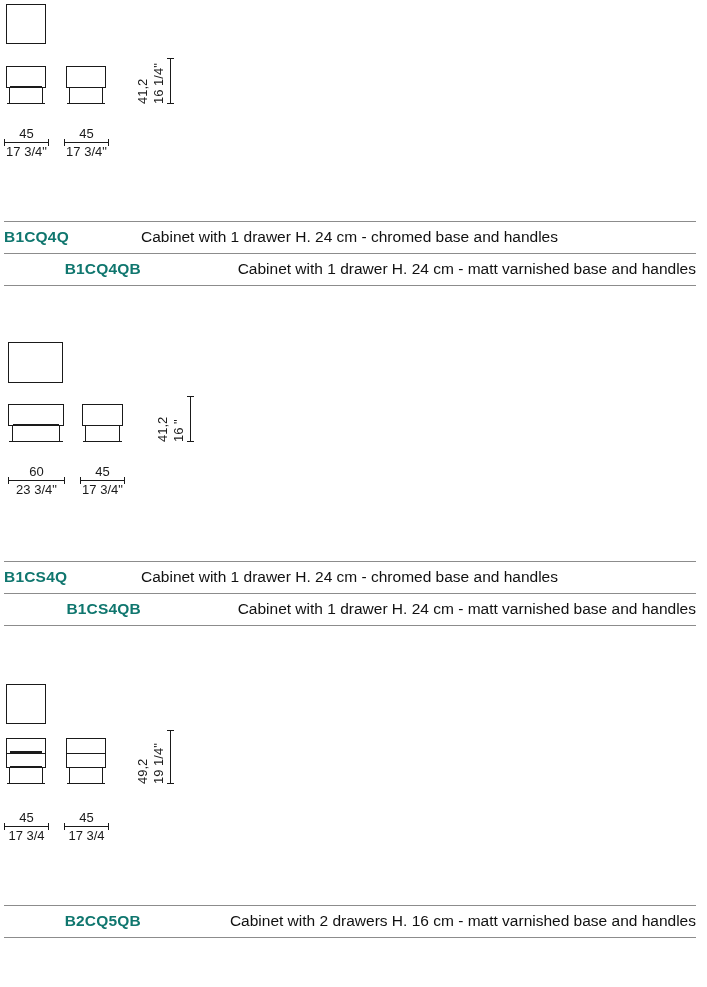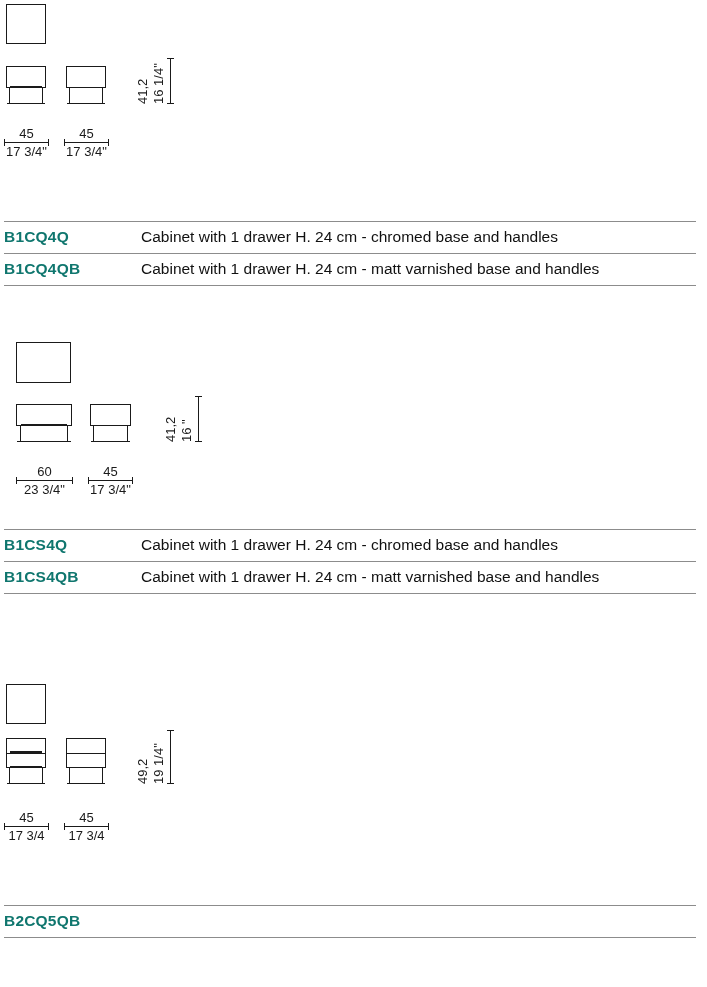--- a/index.html
+++ b/index.html
@@ -161,20 +161,21 @@
     width: 692px;
   }
   .spec-row {
     display: flex;
     align-items: flex-start;
     border-top: 1px solid #8c8c8c;
     padding: 5px 0 6px 0;
   }
   .spec-row.last {
     border-bottom: 1px solid #8c8c8c;
+    text-align: right;
   }
   .spec-code {
     width: 137px;
     flex: 0 0 137px;
     font-size: 15.5px;
     font-weight: bold;
     line-height: 20px;
     letter-spacing: 0.2px;
     color: #0f766e;
   }
@@ -241,21 +242,21 @@
       </div>
       <div class="spec-row last">
         <div class="spec-code">B1CQ4QB</div>
         <div class="spec-desc">Cabinet with 1 drawer H. 24 cm - matt varnished base and handles</div>
       </div>
     </div>
   </div>
 
   <div class="product-block">
 
-    <div class="drawings" style="position:absolute; left:12px; top:338px; width:601px; height:180px;">
+    <div class="drawings" style="position:absolute; left:4px; top:338px; width:601px; height:180px;">
 
       <div class="plan-view" style="left:4px; top:4px; width:55px; height:41px;">
         <span class="plan-notch"></span>
       </div>
 
       <div class="elev" style="left:4px; top:66px; width:56px; height:38px;">
         <div class="body" style="width:56px; height:22px;"></div>
         <div class="handle" style="left:5px; top:20px; width:46px;"></div>
         <div class="leg" style="left:4px; top:22px; height:16px;"></div>
         <div class="leg" style="left:51px; top:22px; height:16px;"></div>
@@ -283,21 +284,21 @@
         <div class="inch">23 3/4"</div>
       </div>
 
       <div class="dim-h" style="left:76px; top:126px; width:45px;">
         <div class="val">45</div>
         <div class="rule"></div>
         <div class="inch">17 3/4"</div>
       </div>
     </div>
 
-    <div class="spec-table" style="top:529px;">
+    <div class="spec-table" style="top:561px;">
       <div class="spec-row">
         <div class="spec-code">B1CS4Q</div>
         <div class="spec-desc">Cabinet with 1 drawer H. 24 cm - chromed base and handles</div>
       </div>
       <div class="spec-row last">
         <div class="spec-code">B1CS4QB</div>
         <div class="spec-desc">Cabinet with 1 drawer H. 24 cm - matt varnished base and handles</div>
       </div>
     </div>
   </div>
@@ -345,17 +346,18 @@
       <div class="dim-h" style="left:64px; top:130px; width:45px;">
         <div class="val">45</div>
         <div class="rule"></div>
         <div class="inch">17 3/4</div>
       </div>
     </div>
 
     <div class="spec-table" style="top:905px;">
       <div class="spec-row last">
         <div class="spec-code">B2CQ5QB</div>
+        <div class="spec-desc">Cabinet with 2 drawers H. 16 cm - matt varnished base and handles</div>
       </div>
     </div>
   </div>
 
 </div>
 
 </body></html>

